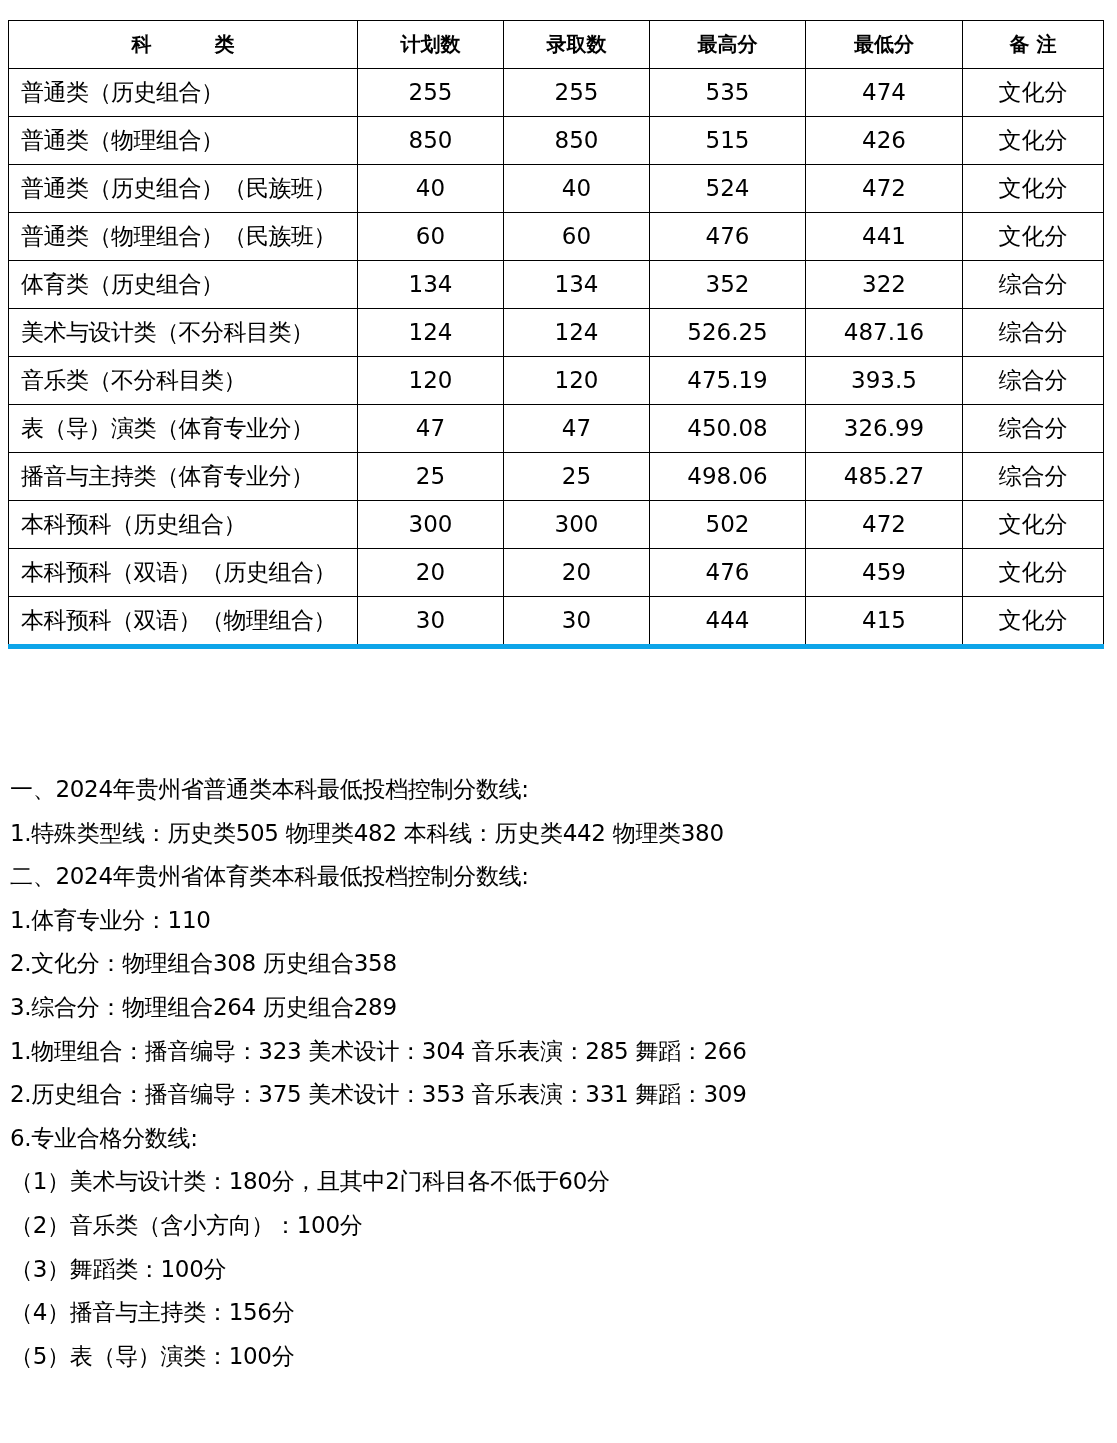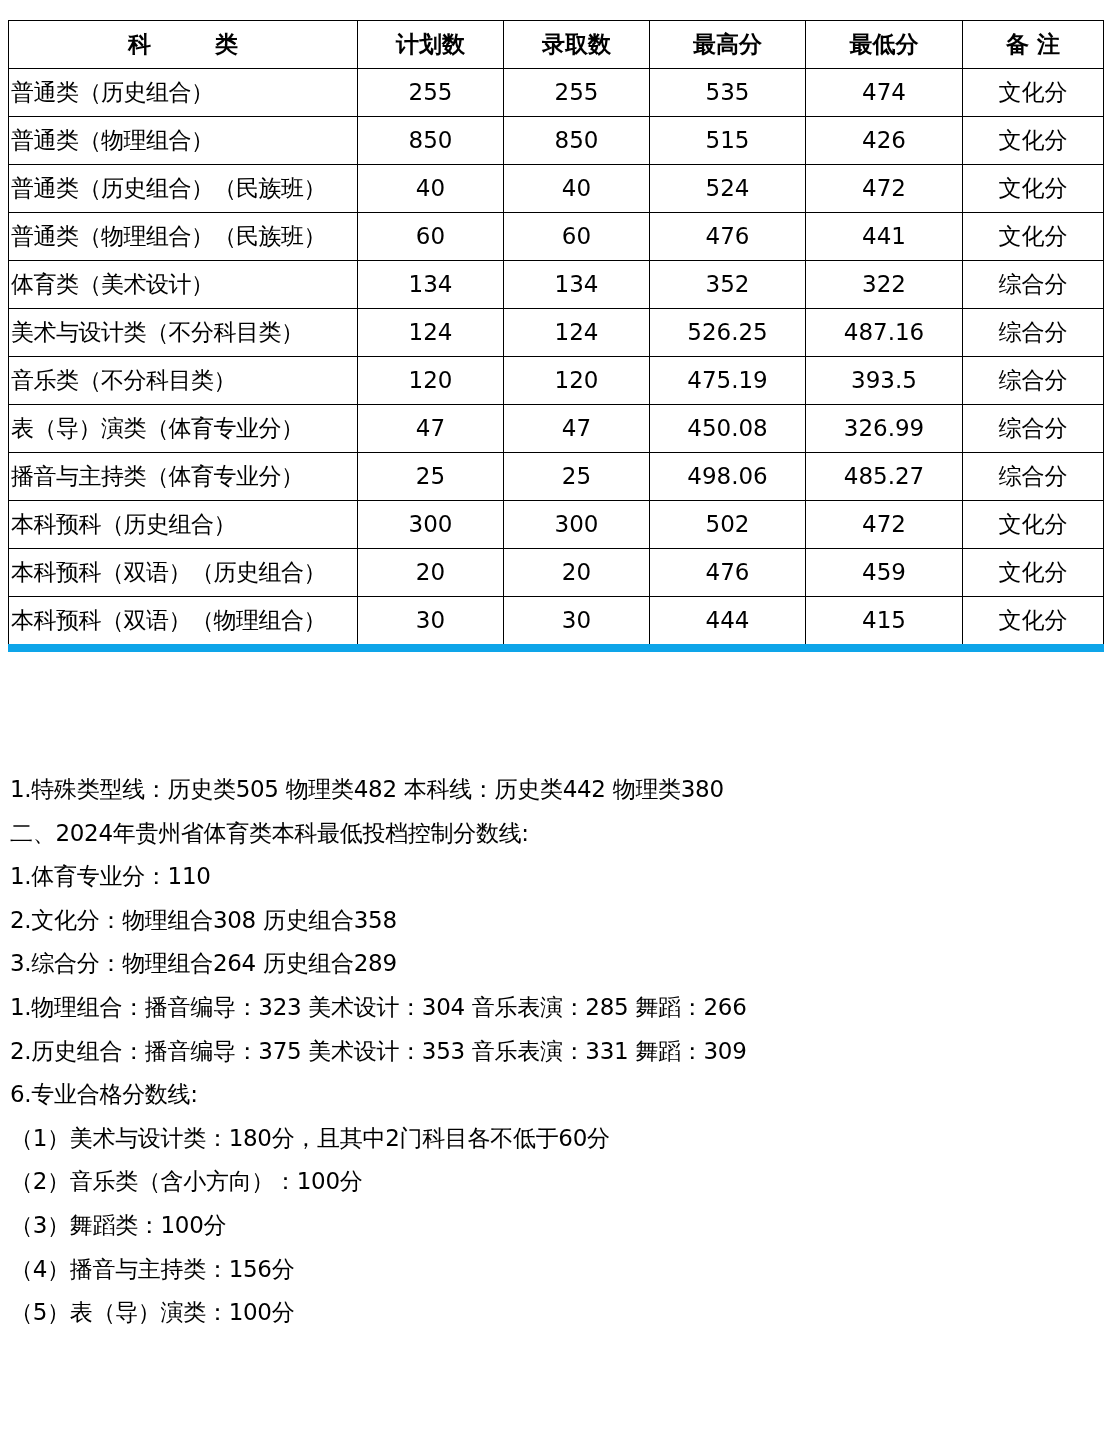--- a/index.html
+++ b/index.html
@@ -8,23 +8,23 @@
   table.scores { position:absolute; left:8px; top:20px; border-collapse:collapse;
                  table-layout:fixed; width:1095px; }
   table.scores col.c0 { width:349px; }
   table.scores col.c1 { width:146px; }
   table.scores col.c2 { width:146px; }
   table.scores col.c3 { width:156px; }
   table.scores col.c4 { width:157px; }
   table.scores col.c5 { width:141px; }
   table.scores th, table.scores td { border:1px solid #000; height:47px; padding:0;
                  font-size:23px; line-height:47px; text-align:center; white-space:nowrap; overflow:hidden; }
-  table.scores th { font-weight:bold; font-size:23px; }
-  table.scores td.name { text-align:left; padding-left:2px; letter-spacing:-0.5px; }
-  table.scores tr:last-child td { border-bottom:8px solid #0ea5e9; }
+  table.scores th { font-weight:bold; font-size:20px; }
+  table.scores td.name { text-align:left; padding-left:12px; letter-spacing:-0.5px; }
+  table.scores tr:last-child td { border-bottom:5px solid #0ea5e9; }
   table.scores th.first { letter-spacing:28px; padding-left:28px; }
   .notes { position:absolute; left:10px; top:768px; width:1090px; }
   .notes .line { font-size:23px; height:43.6px; line-height:43.6px; white-space:nowrap; letter-spacing:-0.3px; }
 </style>
 </head>
 <body>
 
 <table class="scores">
   <colgroup>
       <col class="c0">
@@ -71,21 +71,21 @@
       </tr>
       <tr>
         <td class="name">普通类（物理组合）（民族班）</td>
         <td>60</td>
         <td>60</td>
         <td>476</td>
         <td>441</td>
         <td>文化分</td>
       </tr>
       <tr>
-        <td class="name">体育类（美术设计）</td>
+        <td class="name">体育类（历史组合）</td>
         <td>134</td>
         <td>134</td>
         <td>352</td>
         <td>322</td>
         <td>综合分</td>
       </tr>
       <tr>
         <td class="name">美术与设计类（不分科目类）</td>
         <td>124</td>
         <td>124</td>
@@ -138,20 +138,21 @@
         <td>30</td>
         <td>30</td>
         <td>444</td>
         <td>415</td>
         <td>文化分</td>
       </tr>
     </tbody>
 </table>
 
 <div class="notes" id="notes">
+    <div class="line">一、2024年贵州省普通类本科最低投档控制分数线:</div>
     <div class="line">1.特殊类型线：历史类505 物理类482 本科线：历史类442 物理类380</div>
     <div class="line">二、2024年贵州省体育类本科最低投档控制分数线:</div>
     <div class="line">1.体育专业分：110</div>
     <div class="line">2.文化分：物理组合308 历史组合358</div>
     <div class="line">3.综合分：物理组合264 历史组合289</div>
     <div class="line">1.物理组合：播音编导：323 美术设计：304 音乐表演：285 舞蹈：266</div>
     <div class="line">2.历史组合：播音编导：375 美术设计：353 音乐表演：331 舞蹈：309</div>
     <div class="line">6.专业合格分数线:</div>
     <div class="line">（1）美术与设计类：180分，且其中2门科目各不低于60分</div>
     <div class="line">（2）音乐类（含小方向）：100分</div>

